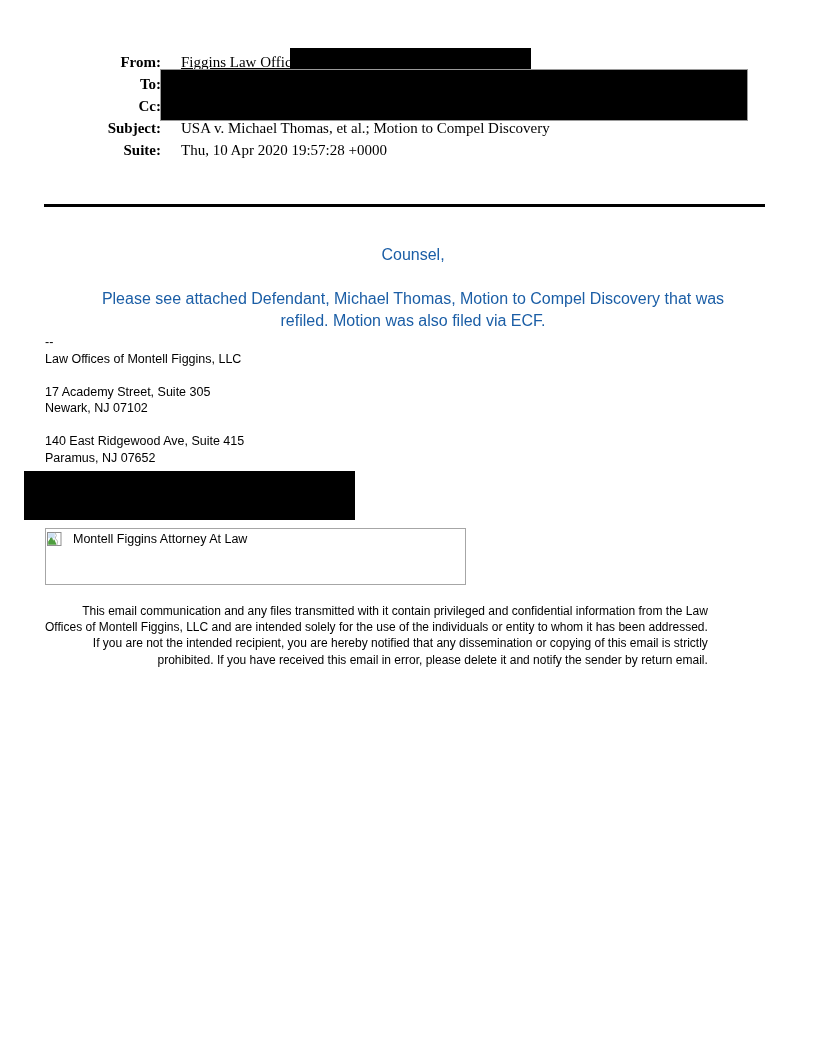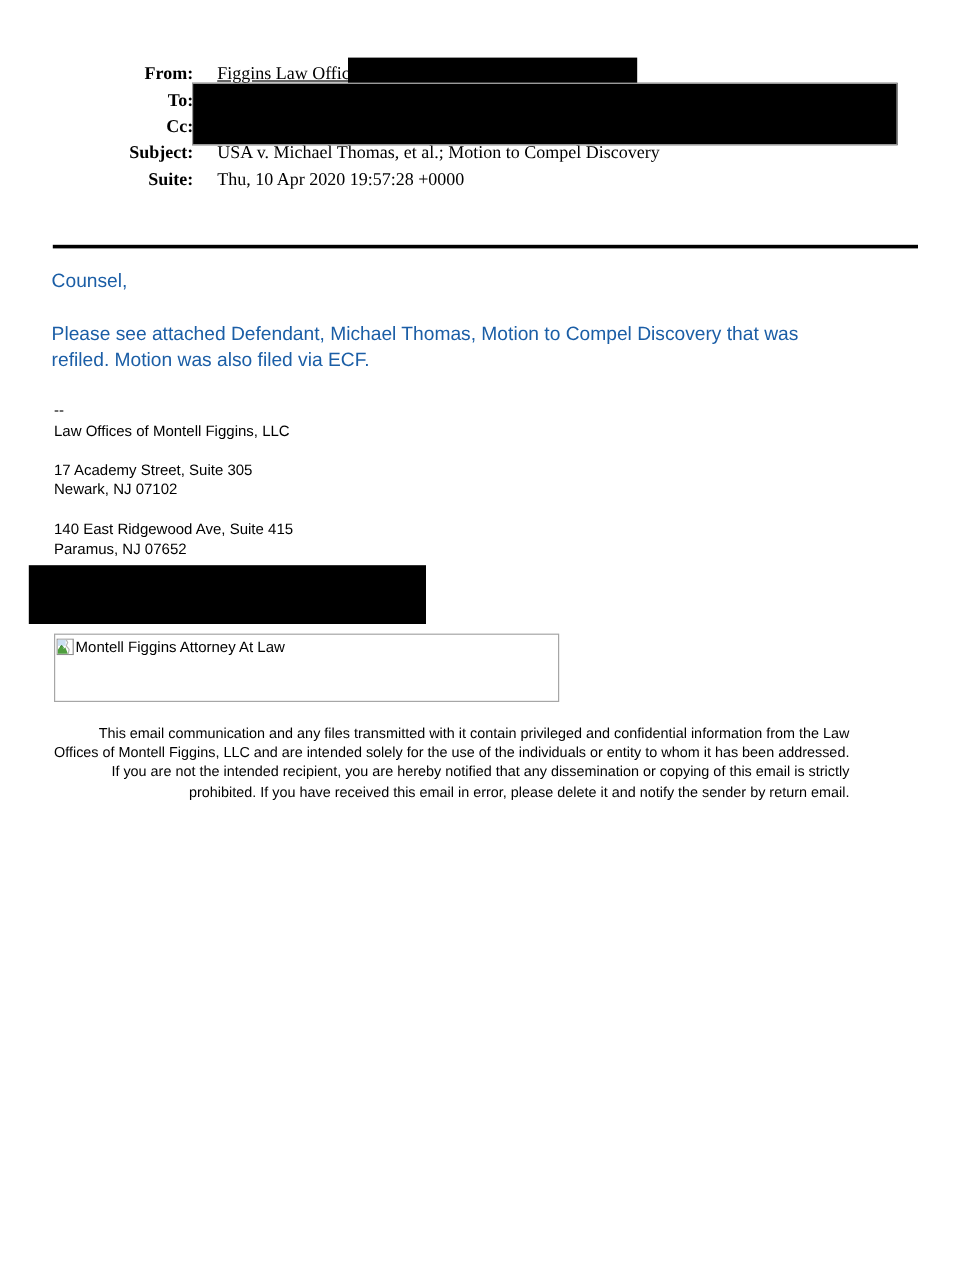--- a/index.html
+++ b/index.html
@@ -47,26 +47,27 @@
   .rule {
     position: absolute;
     left: 44px; top: 204px;
     width: 721px; height: 3px;
     background: #000000;
   }
 
   
   .message-body {
     position: absolute;
-    left: 43px; top: 224px;
+    left: 43px; top: 244px;
     width: 740px;
     color: #1b5ea6;
     font-size: 16px;
     line-height: 22px;
     white-space: pre-line;
+    text-align: center;
   }
 
   
   .signature {
     position: absolute;
     left: 45px; top: 334px;
     font-size: 12.5px;
     line-height: 16.5px;
     white-space: pre-line;
   }
@@ -79,21 +80,21 @@
     border: 1px solid #a6a6a6;
     background: #ffffff;
     padding: 2px 1px;
     display: flex;
     align-items: flex-start;
   }
   .broken-img-icon { flex: 0 0 auto; margin-top: 1px; }
   .img-alt-text {
     font-size: 12.5px;
     line-height: 15px;
-    margin-left: 1px;
+    margin-left: 11px;
     margin-top: 1px;
   }
 
   
   .disclaimer {
     position: absolute;
     left: 45px; top: 603px;
     font-size: 12px;
     line-height: 16.2px;
     white-space: pre-line;

